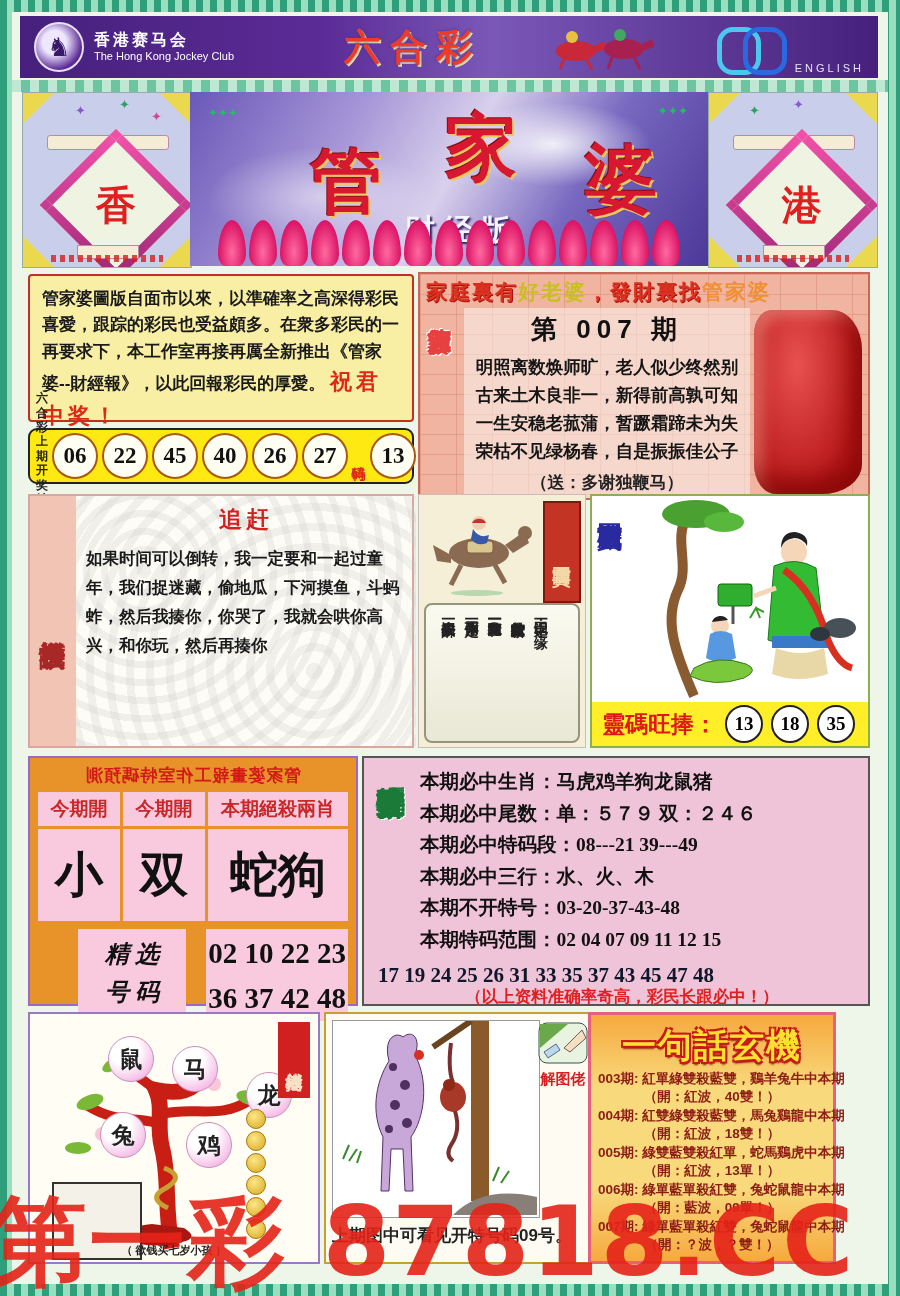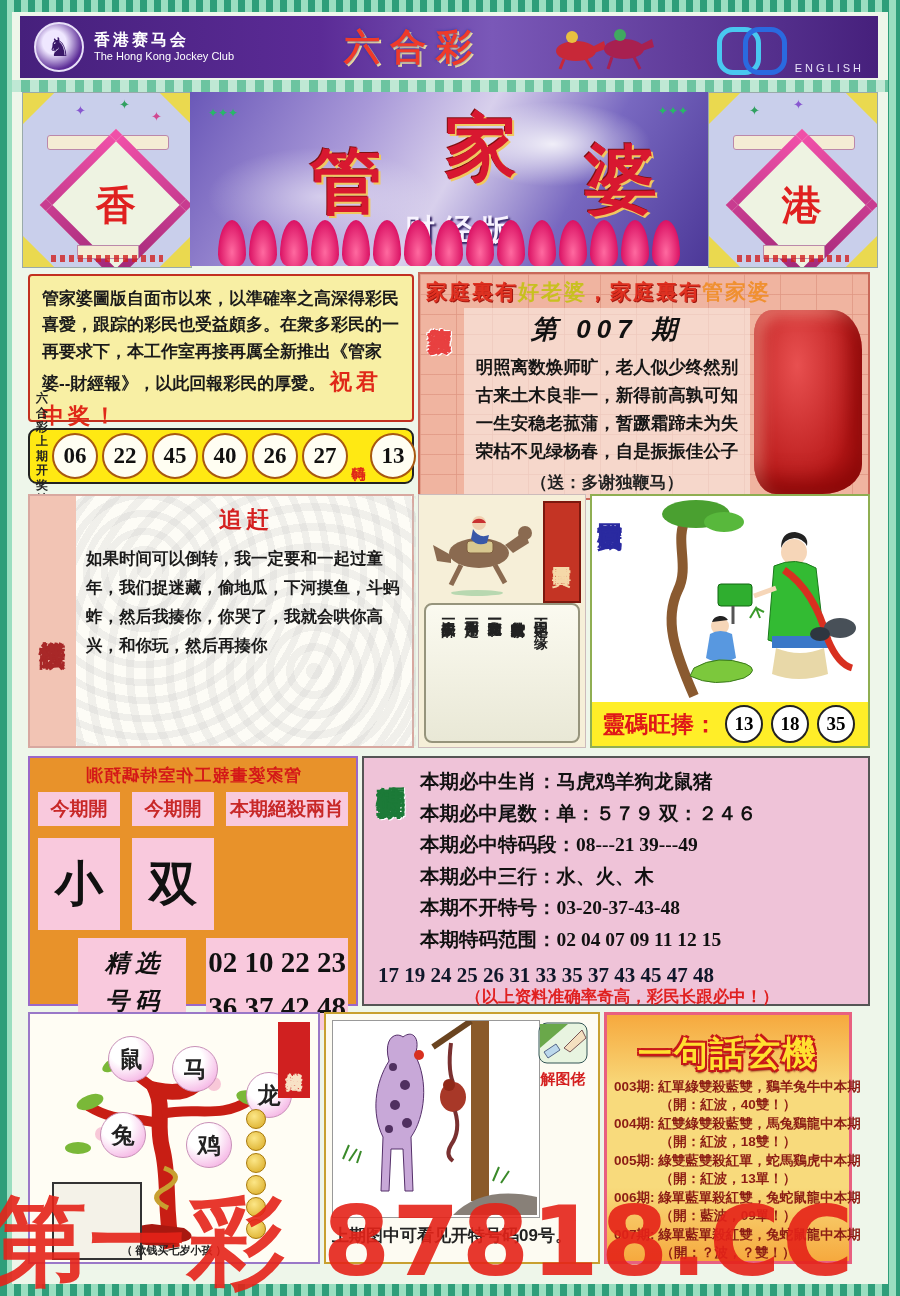--- a/index.html
+++ b/index.html
@@ -78,21 +78,21 @@
     background-size:36px 20px;}
   .banner{position:absolute;left:0;top:0;width:100%;height:32px;font-size:21px;font-weight:bold;
     letter-spacing:2px;padding:4px 6px;box-sizing:border-box;white-space:nowrap;}
   .b-red{color:#e03020;text-shadow:1px 1px 0 #a01810;}
   .b-yel{color:#c8c020;} .b-org{color:#f09030;}
   .pv-side{position:absolute;left:6px;top:36px;writing-mode:vertical-rl;text-orientation:upright;
     font-size:24px;font-weight:bold;color:#e84040;line-height:1.1;
     text-shadow:1px 1px 0 #fff,-1px -1px 0 #fff,1px 0 0 #fff;}
   .pv-body{position:absolute;left:44px;top:34px;width:286px;height:190px;background:rgba(252,244,238,.55);
     padding:2px 6px;box-sizing:border-box;text-align:center;}
-  .pv-issue{font-size:26px;font-weight:bold;letter-spacing:6px;color:#111;margin:2px 0 6px;font-style:italic;}
+  .pv-issue{font-size:26px;font-weight:bold;letter-spacing:6px;color:#111;margin:2px 0 6px;}
   .pv-line{font-size:17.5px;font-weight:bold;color:#151515;line-height:1.6;white-space:nowrap;}
   .pv-gift{font-size:17px;font-weight:bold;color:#222;margin-top:6px;}
   .cloth{position:absolute;right:6px;top:36px;width:108px;height:184px;
     background:radial-gradient(ellipse at 40% 30%,#e85050,#b81818 70%);
     border-radius:18px 30px 40px 22px/24px 40px 30px 30px;
     box-shadow:inset -10px -14px 22px rgba(120,0,0,.7),inset 8px 6px 14px rgba(255,180,160,.5);}
   
   .joke{left:28px;top:494px;width:386px;height:254px;border:2px solid #d8a8a0;box-sizing:border-box;background:#fdfcf6;}
   .joke-side{position:absolute;left:0;top:0;width:46px;height:100%;background:#f2c4b4;
     display:flex;align-items:center;justify-content:center;}
@@ -119,21 +119,21 @@
     display:flex;align-items:center;gap:8px;padding:0 10px;box-sizing:border-box;}
   .map-bar-label{font-size:23px;font-weight:bold;color:#e01818;}
   .mball{width:34px;height:34px;border-radius:50%;background:#fff;border:2px solid #222;
     display:flex;align-items:center;justify-content:center;font-size:19px;font-weight:bold;
     font-family:"Liberation Serif","DejaVu Serif",serif;}
   
   .pred{left:28px;top:756px;width:330px;height:250px;background:#e8922a;border:2px solid #9a68c8;
     box-sizing:border-box;padding:6px 8px;}
   .pred-title{text-align:center;color:#d41818;font-size:17px;font-weight:bold;transform:scaleX(-1);
     letter-spacing:1px;white-space:nowrap;}
-  .pred-grid{display:grid;grid-template-columns:82px 82px 1fr;gap:12px;margin-top:5px;}
+  .pred-grid{display:grid;grid-template-columns:82px 82px 1fr;gap:3px;margin-top:5px;}
   .pred-grid div{background:#f9c9dd;text-align:center;}
   .pred-h{font-size:19px;font-weight:bold;color:#c82828;line-height:34px;height:34px;}
   .pred-v{font-size:48px;font-weight:bold;color:#111;line-height:92px;height:92px;}
   .picks{display:grid;grid-template-columns:108px 1fr;gap:20px;margin-top:8px;padding-left:40px;}
   .picks div{background:#f9c9dd;}
   .pick-label{font-size:24px;font-weight:bold;color:#111;text-align:center;line-height:1.6;padding-top:6px;
     font-family:"Liberation Serif","DejaVu Serif",serif;font-style:italic;}
   .pick-nums{font-size:29px;font-weight:bold;color:#111;text-align:center;line-height:1.55;padding-top:2px;
     font-family:"Liberation Serif","DejaVu Serif",serif;}
   .direct{left:362px;top:756px;width:508px;height:250px;background:#efc3d8;border:2px solid #555;
@@ -159,22 +159,22 @@
   .blank-sq{position:absolute;left:22px;top:168px;width:86px;height:74px;background:#f4f2e8;border:2px solid #333;}
   .tree-cap{position:absolute;left:0;bottom:4px;width:100%;text-align:center;font-size:11px;font-weight:bold;color:#222;}
   .coinchain{position:absolute;right:52px;top:95px;display:flex;flex-direction:column;gap:2px;}
   .coin{width:18px;height:18px;border-radius:50%;background:radial-gradient(circle at 40% 35%,#fce788,#d8a820);
     border:1px solid #a87808;}
   .decode{left:324px;top:1012px;width:276px;height:252px;background:#fdfbf2;border:2px solid #c8a030;box-sizing:border-box;}
   .gir-img{position:absolute;left:6px;top:6px;width:206px;height:196px;background:#fff;border:1px solid #999;}
   .dec-icon{position:absolute;right:6px;top:8px;width:58px;text-align:center;}
   .dec-icon .txt{font-size:15px;font-weight:bold;color:#d42020;margin-top:2px;}
   .dec-cap{position:absolute;left:6px;top:210px;width:264px;font-size:17px;font-weight:bold;color:#222;}
-  .sent{left:604px;top:1012px;width:248px;height:252px;border:3px solid #e86080;box-sizing:border-box;
-    background:linear-gradient(180deg,#f6a93e,#f8da7c 30%,#f8da7c 70%,#f6a93e);padding:16px 7px;}
+  .sent{left:588px;top:1012px;width:248px;height:252px;border:3px solid #e86080;box-sizing:border-box;
+    background:linear-gradient(180deg,#f6a93e,#f8da7c 30%,#f8da7c 70%,#f6a93e);padding:8px 7px;}
   .sent-title{text-align:center;font-size:34px;font-weight:bold;color:#ffe030;letter-spacing:2px;
     text-shadow:-2px -2px 0 #c81818,2px -2px 0 #c81818,-2px 2px 0 #c81818,2px 2px 0 #c81818,0 3px 2px #801010;}
   .entry{margin-top:1px;}
   .entry .l1{font-size:13.5px;font-weight:bold;color:#8c1c14;white-space:nowrap;}
   .entry .l2{font-size:13.5px;font-weight:bold;color:#8c1c14;text-align:center;}
   .wm{left:-10px;top:1178px;width:920px;font-size:97px;font-weight:bold;color:rgba(228,34,24,.9);
     letter-spacing:2px;white-space:nowrap;z-index:40;font-family:"DejaVu Sans",sans-serif;}
 </style>
 </head>
 <body>
@@ -277,21 +277,21 @@
     <div class="ball">45</div>
     <div class="ball">40</div>
     <div class="ball">26</div>
     <div class="ball">27</div>
     <div class="tm">特码</div>
     <div class="ball">13</div>
   </div>
 
   <div class="proverb abs">
     <div class="banner">
-      <span class="b-red">家庭裏有</span><span class="b-yel">好老婆</span><span class="b-red">，家庭裏有</span><span class="b-org">管家婆</span>
+      <span class="b-red">家庭裏有</span><span class="b-yel">好老婆</span><span class="b-red">，發財裏找</span><span class="b-org">管家婆</span>
     </div>
     <div class="pv-side">管家婆八句箴言</div>
     <div class="pv-body">
       <div class="pv-issue">第 007 期</div>
       <div class="pv-line">明照离数焕师旷，老人似少终然别</div>
       <div class="pv-line">古来土木良非一，新得前高孰可知</div>
       <div class="pv-line">一生安稳老菰蒲，暂蹶霜蹄未为失</div>
       <div class="pv-line">荣枯不见绿杨春，自是振振佳公子</div>
       <div class="pv-gift">（送：多谢独鞭马）</div>
     </div>
@@ -368,20 +368,21 @@
   </div>
 
   <div class="pred abs">
     <div class="pred-title">管家婆畫報工作室特碼預測</div>
     <div class="pred-grid">
       <div class="pred-h">今期開</div>
       <div class="pred-h">今期開</div>
       <div class="pred-h">本期絕殺兩肖</div>
       <div class="pred-v">小</div>
       <div class="pred-v">双</div>
+      <div class="pred-v">蛇狗</div>
     </div>
     <div class="picks">
       <div class="pick-label" style="white-space:pre-line;">精 选
 号 码</div>
       <div class="pick-nums">
         <div>02 10 22 23</div>
         <div>36 37 42 48</div>
       </div>
     </div>
   </div>

